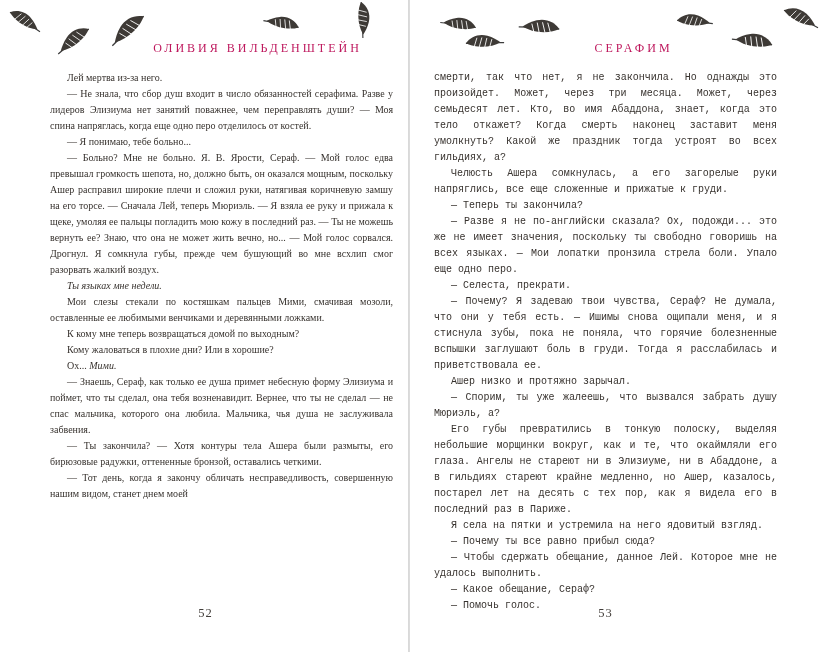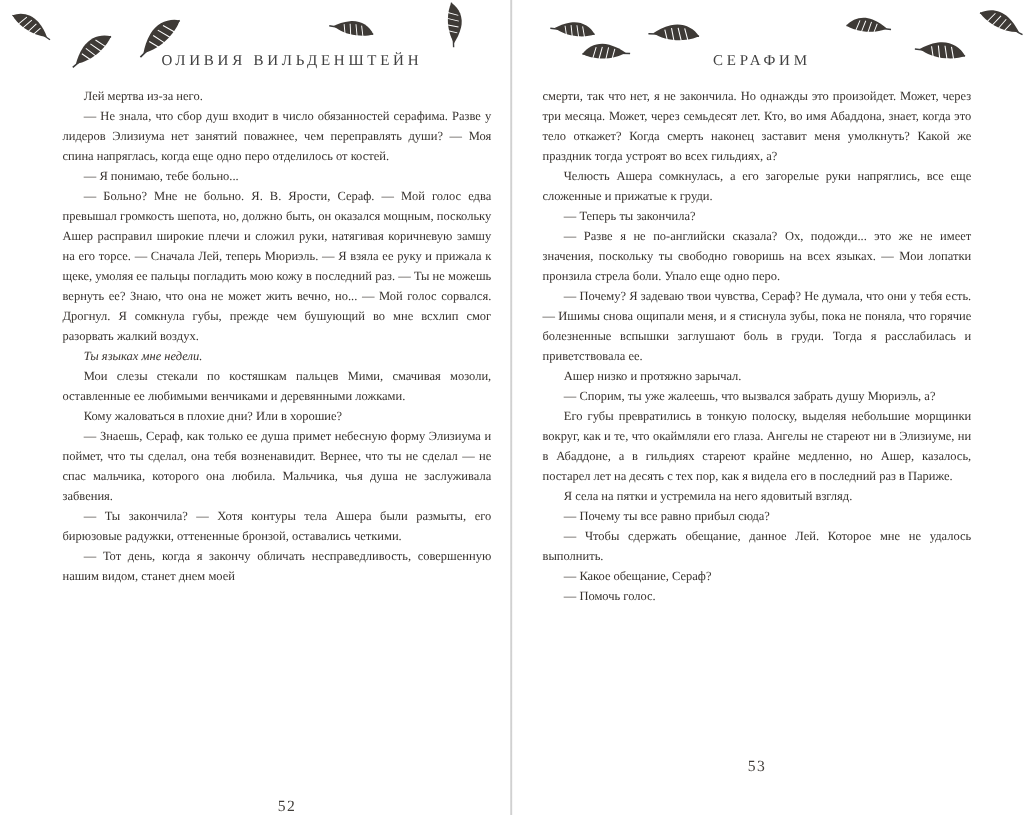--- a/index.html
+++ b/index.html
@@ -16,48 +16,49 @@
     position: absolute; left: 408px; top: 0;
     width: 2px; height: 652px;
     background: linear-gradient(to right, #e9e9e9, #c9c9c9, #efefef);
   }
   .running-head {
     position: absolute; top: 41px;
     width: 343px;
     text-align: center;
     font-size: 12px;
     letter-spacing: 3px;
-    color: #404040;
+    color: #be185d;
     white-space: nowrap;
+    margin-left: 24px;
   }
   .running-head.left  { left: 62px; }
   .running-head.right { left: 438px; text-align: center; }
   .text-col {
     position: absolute; top: 70px;
     width: 343px;
     font-size: 10px;
     line-height: 16px;
     text-align: justify;
     hyphens: auto;
     -webkit-hyphens: auto;
   }
   .text-col.left  { left: 50px; }
-  .text-col.right { left: 434px; }
+  .text-col.right { left: 434px; font-family: Liberation Mono, monospace; }
   .text-col p { margin: 0; text-indent: 17px; }
   .text-col p.no-indent { text-indent: 0; }
   .italic { font-style: italic; }
   .pagenum {
     position: absolute; top: 606px;
     width: 343px;
     text-align: center;
     font-size: 12.5px;
     letter-spacing: 1px;
     color: #413d39;
   }
-  .pagenum.left  { left: 58px; margin-top: 32px; }
+  .pagenum.left  { left: 34px; }
   .pagenum.right { left: 434px; }
   .feather { position: absolute; overflow: visible; }
   .defs-holder { position: absolute; width: 0; height: 0; overflow: hidden; }
 </style>
 </head>
 <body>
 
 <div class="spread">
 
   <svg class="defs-holder" aria-hidden="true">
@@ -107,37 +108,40 @@
 
   <div>
     <div class="running-head left">ОЛИВИЯ ВИЛЬДЕНШТЕЙН</div>
     <div class="text-col left">
         <p><span>Лей мертва из-за него.</span></p>
         <p><span>— Не знала, что сбор душ входит в число обязанностей серафима. Разве у лидеров Элизиума нет занятий поважнее, чем переправлять души? — Моя спина напряглась, когда еще одно перо отделилось от костей.</span></p>
         <p><span>— Я понимаю, тебе больно...</span></p>
         <p><span>— Больно? Мне не больно. Я. В. Ярости, Сераф. — Мой голос едва превышал громкость шепота, но, должно быть, он оказался мощным, поскольку Ашер расправил широкие плечи и сложил руки, натягивая коричневую замшу на его торсе. — Сначала Лей, теперь Мюриэль. — Я взяла ее руку и прижала к щеке, умоляя ее пальцы погладить мою кожу в последний раз. — Ты не можешь вернуть ее? Знаю, что она не может жить вечно, но... — Мой голос сорвался. Дрогнул. Я сомкнула губы, прежде чем бушующий во мне всхлип смог разорвать жалкий воздух.</span></p>
         <p><span class="italic">Ты языках мне недели.</span></p>
         <p><span>Мои слезы стекали по костяшкам пальцев Мими, смачивая мозоли, оставленные ее любимыми венчиками и деревянными ложками.</span></p>
+        <p><span>К кому мне теперь возвращаться домой по выходным?</span></p>
         <p><span>Кому жаловаться в плохие дни? Или в хорошие?</span></p>
+        <p><span>Ох... </span><span class="italic">Мими.</span></p>
         <p><span>— Знаешь, Сераф, как только ее душа примет небесную форму Элизиума и поймет, что ты сделал, она тебя возненавидит. Вернее, что ты не сделал — не спас мальчика, которого она любила. Мальчика, чья душа не заслуживала забвения.</span></p>
         <p><span>— Ты закончила? — Хотя контуры тела Ашера были размыты, его бирюзовые радужки, оттененные бронзой, оставались четкими.</span></p>
         <p><span>— Тот день, когда я закончу обличать несправедливость, совершенную нашим видом, станет днем моей</span></p>
       </div>
     <div class="pagenum left">52</div>
   </div>
 
   <div class="gutter"></div>
 
   <div>
     <div class="running-head right">СЕРАФИМ</div>
     <div class="text-col right">
         <p class="no-indent"><span>смерти, так что нет, я не закончила. Но однажды это произойдет. Может, через три месяца. Может, через семьдесят лет. Кто, во имя Абаддона, знает, когда это тело откажет? Когда смерть наконец заставит меня умолкнуть? Какой же праздник тогда устроят во всех гильдиях, а?</span></p>
         <p><span>Челюсть Ашера сомкнулась, а его загорелые руки напряглись, все еще сложенные и прижатые к груди.</span></p>
         <p><span>— Теперь ты закончила?</span></p>
         <p><span>— Разве я не по-английски сказала? Ох, подожди... это же не имеет значения, поскольку ты свободно говоришь на всех языках. — Мои лопатки пронзила стрела боли. Упало еще одно перо.</span></p>
+        <p><span>— Селеста, прекрати.</span></p>
         <p><span>— Почему? Я задеваю твои чувства, Сераф? Не думала, что они у тебя есть. — Ишимы снова ощипали меня, и я стиснула зубы, пока не поняла, что горячие болезненные вспышки заглушают боль в груди. Тогда я расслабилась и приветствовала ее.</span></p>
         <p><span>Ашер низко и протяжно зарычал.</span></p>
         <p><span>— Спорим, ты уже жалеешь, что вызвался забрать душу Мюриэль, а?</span></p>
         <p><span>Его губы превратились в тонкую полоску, выделяя небольшие морщинки вокруг, как и те, что окаймляли его глаза. Ангелы не стареют ни в Элизиуме, ни в Абаддоне, а в гильдиях стареют крайне медленно, но Ашер, казалось, постарел лет на десять с тех пор, как я видела его в последний раз в Париже.</span></p>
         <p><span>Я села на пятки и устремила на него ядовитый взгляд.</span></p>
         <p><span>— Почему ты все равно прибыл сюда?</span></p>
         <p><span>— Чтобы сдержать обещание, данное Лей. Которое мне не удалось выполнить.</span></p>
         <p><span>— Какое обещание, Сераф?</span></p>
         <p><span>— Помочь голос.</span></p>
       </div>

